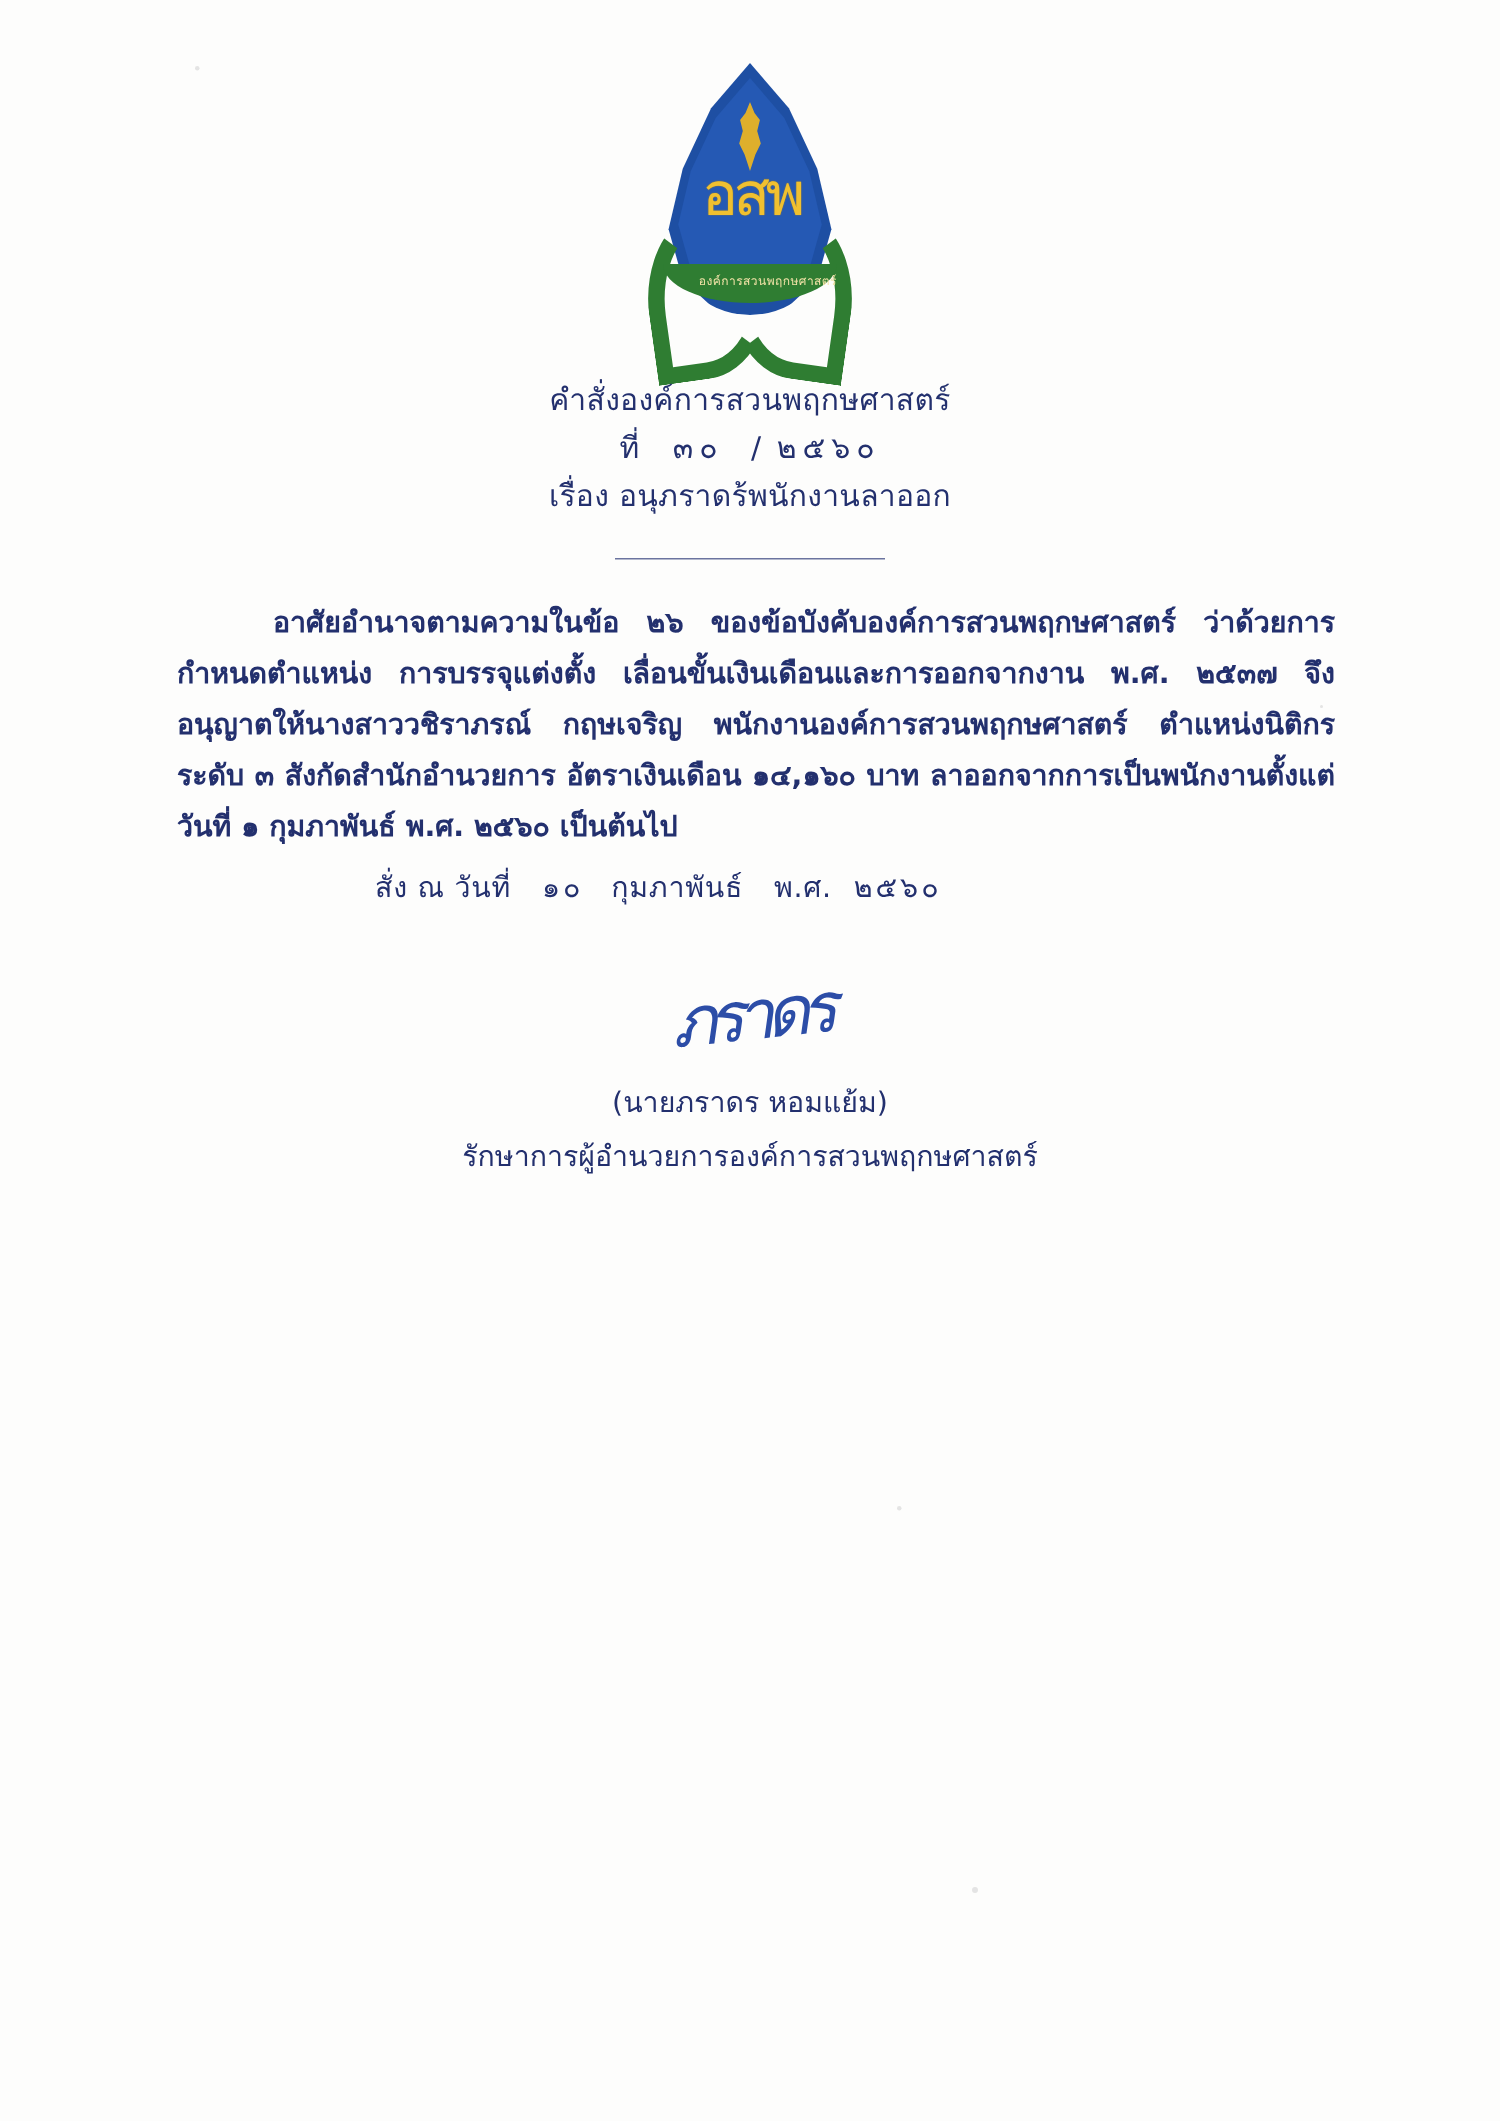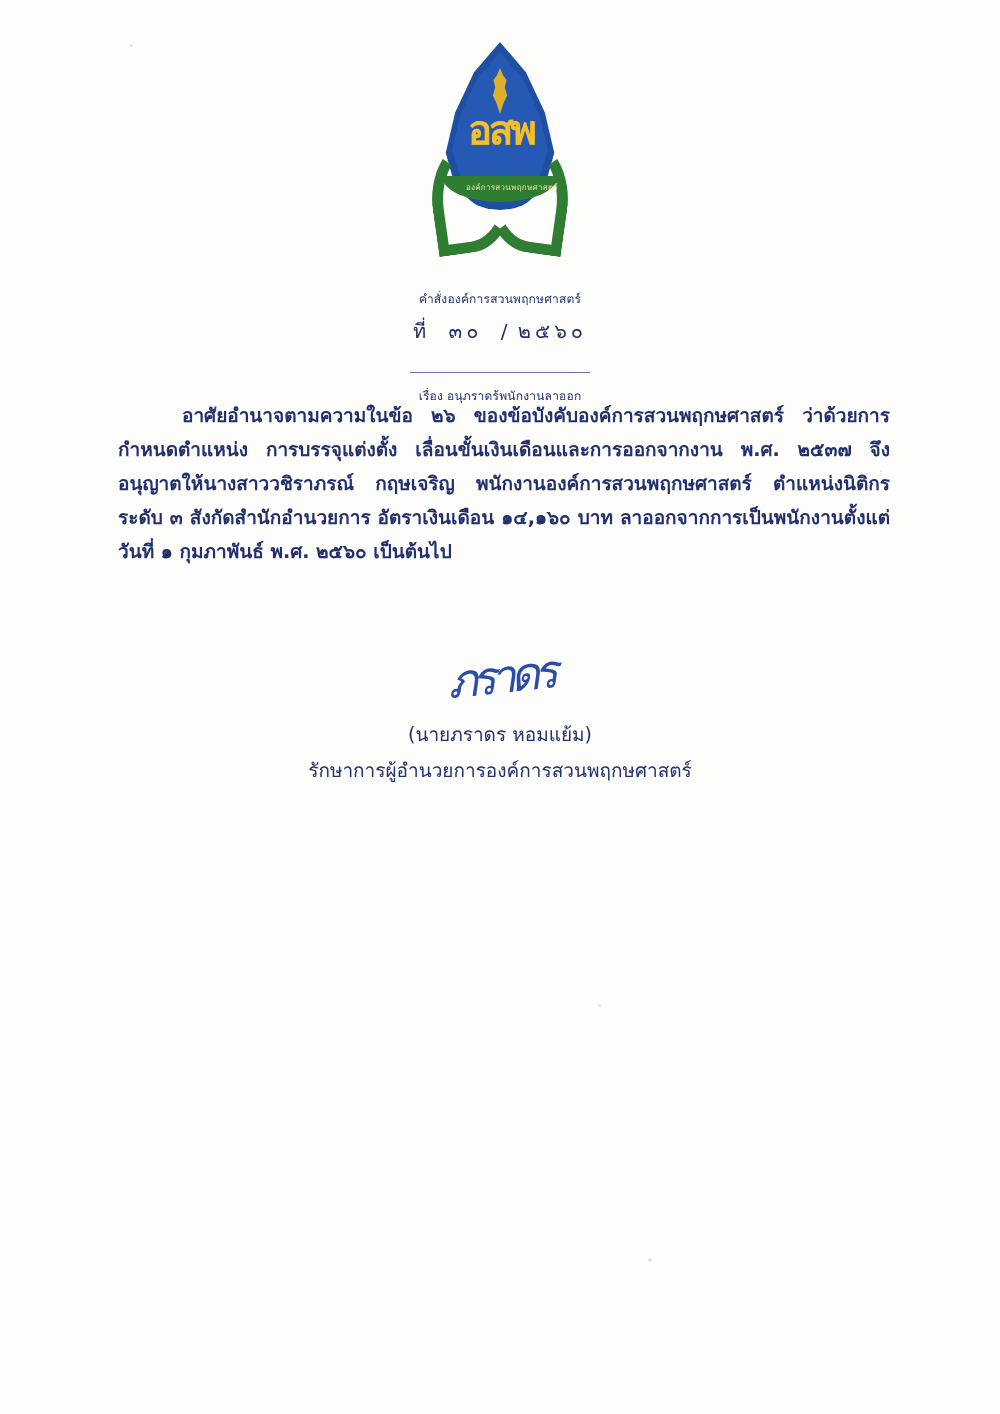--- a/index.html
+++ b/index.html
@@ -82,21 +82,21 @@
     left: 50%;
     top: 58px;
     margin-left: -32px;
     width: 64px;
     height: 52px;
     color: #f0c030;
     font-family: "DejaVu Serif", serif;
     font-size: 40px;
     line-height: 52px;
     text-align: center;
-    font-weight: bold;
+    font-weight: normal;
     letter-spacing: -3px;
     text-shadow: 0 0 1px #b88d12;
   }
   .wreath-left, .wreath-right {
     position: absolute;
     top: 92px;
     width: 62px;
     height: 92px;
     border: 11px solid #2f7d32;
     border-radius: 60% 0 60% 0;
@@ -131,24 +131,23 @@
   .heading-block {
     position: absolute;
     top: 250px;
     left: 0;
     right: 0;
     text-align: center;
     color: #23306e;
     font-family: "DejaVu Sans", sans-serif;
   }
   .head-line {
-    font-size: 12px;
+    font-size: 20px;
     line-height: 32px;
     letter-spacing: .2px;
-    margin-top: 33px;
   }
   .head-num {
     font-size: 20px;
     line-height: 32px;
     letter-spacing: 2px;
   }
   .head-num .num { letter-spacing: 4px; }
   .rule {
     position: absolute;
     top: 372px;
@@ -249,20 +248,27 @@
     </div>
     <div class="head-line">เรื่อง  อนุภราดร้พนักงานลาออก</div>
   </div>
 
   <div class="rule"></div>
 
   <div class="body-block">
     <p><span class="indent"></span><span>อาศัยอำนาจตามความในข้อ ๒๖   ของข้อบังคับองค์การสวนพฤกษศาสตร์ ว่าด้วยการกำหนดตำแหน่ง  การบรรจุแต่งตั้ง  เลื่อนขั้นเงินเดือนและการออกจากงาน พ.ศ. ๒๕๓๗  จึงอนุญาตให้นางสาววชิราภรณ์ กฤษเจริญ  พนักงานองค์การสวนพฤกษศาสตร์  ตำแหน่งนิติกร  ระดับ ๓  สังกัดสำนักอำนวยการ  อัตราเงินเดือน ๑๔,๑๖๐ บาท  ลาออกจากการเป็นพนักงานตั้งแต่วันที่ ๑  กุมภาพันธ์  พ.ศ. ๒๕๖๐ เป็นต้นไป</span></p>
   </div>
 
+  <div class="order-date">
+    <span>สั่ง  ณ  วันที่</span>
+    <span class="d" style="margin-left:14px;">๑๐</span>
+    <span style="margin-left:12px;">กุมภาพันธ์</span>
+    <span style="margin-left:14px;">พ.ศ.</span>
+    <span class="d" style="margin-left:8px;">๒๕๖๐</span>
+  </div>
 
   <div class="signature">
     <div class="sig-mark">ภราดร</div>
     <div class="sig-name">(นายภราดร  หอมแย้ม)</div>
     <div class="sig-title">รักษาการผู้อำนวยการองค์การสวนพฤกษศาสตร์</div>
   </div>
 
 </div>
 
 </body></html>

